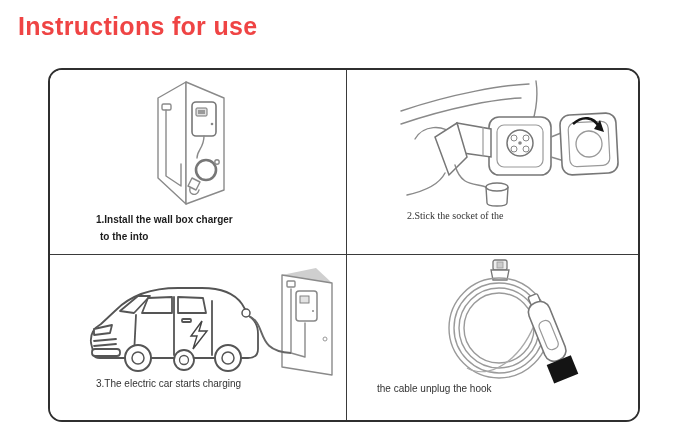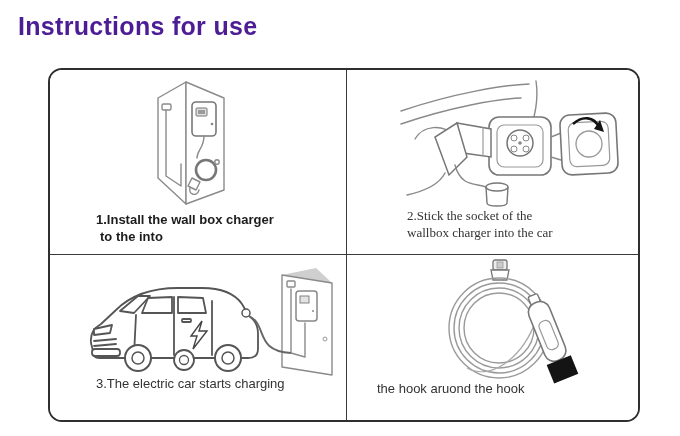--- a/index.html
+++ b/index.html
@@ -1,38 +1,38 @@
 <!DOCTYPE html>
 <html><head>
 <meta charset="utf-8">
 <style>
   * { margin:0; padding:0; box-sizing:border-box; }
   html,body { width:680px; height:436px; background:#ffffff; overflow:hidden;
               font-family:"Liberation Sans", sans-serif; }
   .stage { position:relative; width:680px; height:436px; background:#fff; }
 
   .page-title { position:absolute; left:18px; top:12px; font-size:25px; font-weight:bold;
-                color:#4c1d95; letter-spacing:0.3px; }
+                color:#ef4444; letter-spacing:0.3px; }
 
   .sheet { position:absolute; left:48px; top:68px; width:592px; height:354px;
            border:2px solid #2f2f2f; border-radius:14px; overflow:hidden;
            display:grid; grid-template-columns:297px 1fr; grid-template-rows:185px 1fr;
            background:#fff; }
   .cell { position:relative; background:#fff; }
   .cell-1 { border-right:1.5px solid #3a3a3a; border-bottom:1.5px solid #3a3a3a; }
   .cell-2 { border-bottom:1.5px solid #3a3a3a;font-family:Liberation Serif, serif; }
   .cell-3 { border-right:1.5px solid #3a3a3a; }
 
   .illus { position:absolute; }
   .illus-1 { left:98px; top:8px; }
   .illus-2 { left:52px; top:7px; }
   .illus-3 { left:36px; top:12px; }
   .illus-4 { left:92px; top:3px; }
 
-  .caption { position:absolute; font-size:13px; line-height:17px; color:#333; }
+  .caption { position:absolute; font-size:10px; line-height:17px; color:#333; }
   .caption.bold { font-weight:bold; color:#1c1c1c; }
   .cap-1 { left:46px; top:141px; }
   .cap-2 { left:60px; top:137px; }
   .cap-3 { left:46px; top:120px; }
   .cap-4 { left:26px; top:125px; }
   .indent { padding-left:4px; }
 
   svg { display:block; }
   .ln  { fill:none; stroke:#8a8a8a; stroke-width:1.4; stroke-linecap:round; stroke-linejoin:round; }
   .lnd { fill:none; stroke:#555; stroke-width:1.8; stroke-linecap:round; stroke-linejoin:round; }
@@ -105,21 +105,20 @@
           <path class="ln" d="M46,96 C40,108 26,114 8,118" stroke-width="3"></path>
         </g>
         <path class="ln" d="M56,88 C62,110 76,106 87,110"></path>
         <g>
           <path class="wfill" d="M87,110 L88,126 C88,130 108,130 108,126 L109,110" fill="#fff" stroke="#777" stroke-width="1.4"></path>
           <ellipse cx="98" cy="110" rx="11" ry="4" fill="#fff" stroke="#777" stroke-width="1.4"></ellipse>
         </g>
       </svg>
       <div class="caption cap-2">
         <div>2.Stick the socket of the</div>
-        <div>wallbox charger into the car</div>
       </div>
     </div>
 
     <div class="cell cell-3">
       <svg class="illus illus-3" width="260" height="115" viewBox="0 0 260 115">
         <polygon points="196,8 230,1 246,16" fill="#cfcfcf"></polygon>
         <polygon class="ln wfill" points="196,8 246,16 246,108 196,100"></polygon>
         <rect class="ln wfill" x="201" y="14" width="8" height="6" rx="1"></rect>
         <polyline class="ln" points="205,22 205,86 219,90 219,56"></polyline>
         <g>
@@ -175,18 +174,18 @@
         </g>
         <path d="M28,110 C50,122 82,104 98,60" fill="none" stroke="#aaa" stroke-width="1.4"></path>
         <g transform="translate(110,78) rotate(-22)">
           <rect x="-5" y="-44" width="10" height="9" rx="2" fill="#fff" stroke="#777" stroke-width="1.4"></rect>
           <rect x="-11" y="-36" width="22" height="62" rx="10" fill="#fff" stroke="#777" stroke-width="1.6"></rect>
           <rect x="-6" y="-16" width="12" height="30" rx="5" fill="none" stroke="#999" stroke-width="1.2"></rect>
           <rect x="-13" y="26" width="26" height="20" fill="#141414"></rect>
         </g>
       </svg>
       <div class="caption cap-4">
-        <div class="indent">the hook aruond the hook</div>
+        <div class="indent">the cable unplug the hook</div>
       </div>
     </div>
 
   </div>
 </div>
 
 </body></html>

